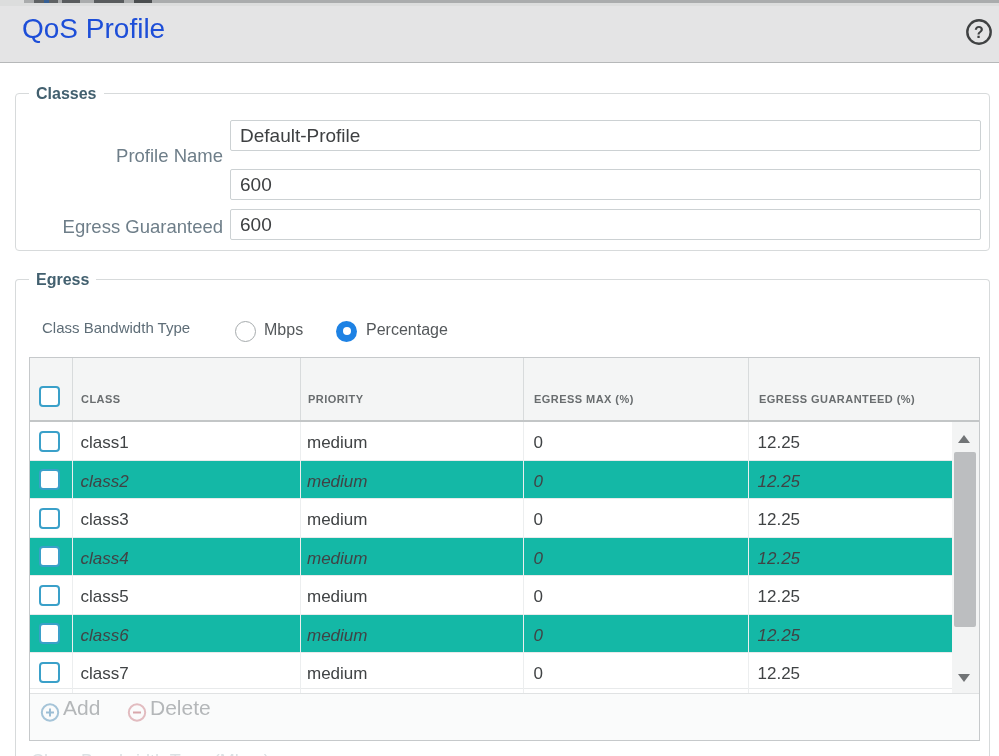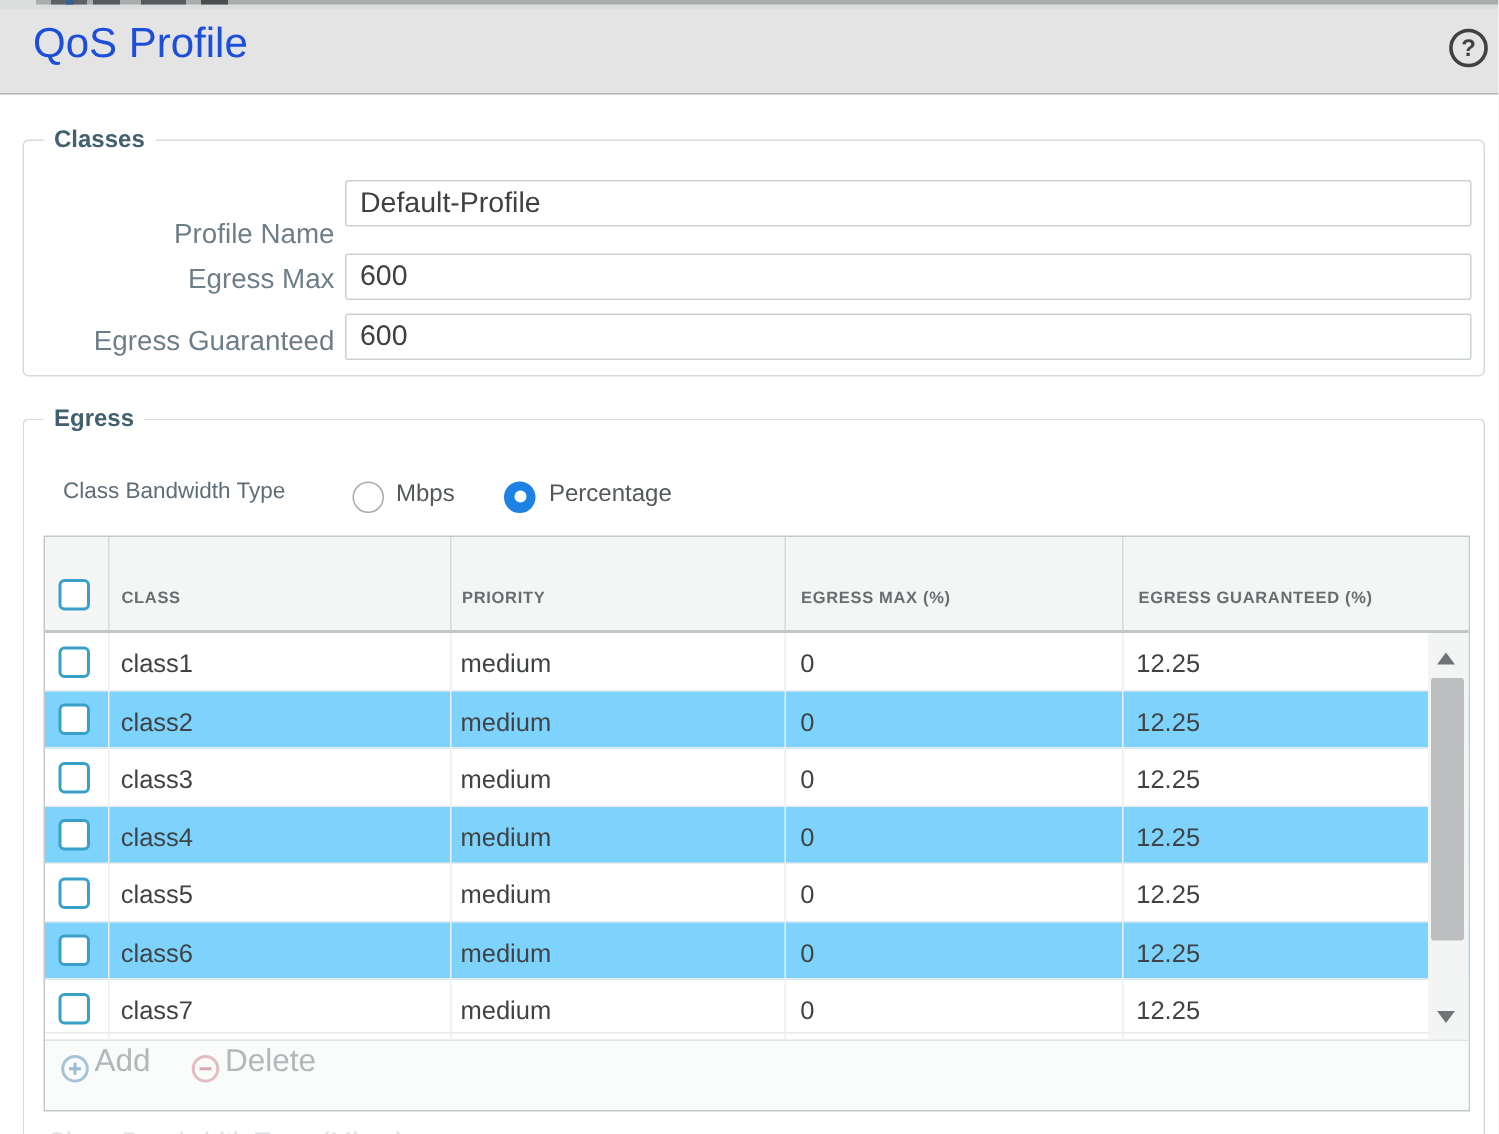--- a/index.html
+++ b/index.html
@@ -34,21 +34,21 @@
   
   #tbl { left:29px; top:357px; width:951px; height:384px; border:1px solid #c6c9cb; background:#fff; }
   #thead { left:0; top:0; width:949px; height:64px; background:#f4f5f5; border-bottom:2px solid #c3c6c7; }
   .hsep { top:0; width:1px; height:62px; background:#d8dbdc; }
   .hcell { bottom:10px; font-size:11px; font-weight:bold; color:#696d6f; letter-spacing:0.45px; line-height:21px; }
   .cbx { width:21px; height:21px; border:2.5px solid #3aa0c9; border-radius:4px; background:#fff; }
 
   #rows { left:0; top:64px; width:949px; height:271px; }
   .row { position:relative; width:949px; height:38.5px; border-bottom:1px solid #e8eaeb; }
   .row:nth-child(7) { height:36px; }
-  .row.alt { background:#7dd3fc; }
+  .row.alt { background:#14b8a6;font-style:italic; }
   .row .cbx { position:absolute; left:9px; top:8.5px; }
   .cell { position:absolute; top:0; font-size:17px; color:#404345; line-height:41px; }
   .bsep { top:64px; width:1px; height:271px; background:#eceeef; }
 
   
   #sbar { left:922px; top:64px; width:27px; height:271px; background:#f3f4f4; }
   #sthumb { left:2px; top:30px; width:22px; height:175px; background:#bcbec0; border-radius:2px; }
   .tri-up { width:0; height:0; border-left:6.5px solid transparent; border-right:6.5px solid transparent;
             border-bottom:8px solid #717476; }
   .tri-down { width:0; height:0; border-left:6.5px solid transparent; border-right:6.5px solid transparent;
@@ -75,21 +75,20 @@
   <div class="abs" id="title">QoS Profile</div>
   <svg class="abs" style="left:965px; top:18px;" width="28" height="28" viewBox="0 0 28 28">
     <circle cx="14" cy="14" r="11.7" fill="none" stroke="#3f4142" stroke-width="2.4"></circle>
     <text x="14" y="19.5" text-anchor="middle" font-family="Liberation Sans" font-size="16" font-weight="bold" fill="#3f4142">?</text>
   </svg>
 
   <div class="abs fset" style="left:15px; top:93px; height:158px;"></div>
   <div class="abs legend" style="left:29px; top:85px;">Classes</div>
 
   <div class="abs flabel" style="top:126px;margin-top:19px;">Profile Name</div>
-  <div class="abs flabel" style="top:175px;">Egress Max</div>
   <div class="abs flabel" style="top:216px;">Egress Guaranteed</div>
 
   <div class="abs inp" style="top:120px;">Default-Profile</div>
   <div class="abs inp" style="top:169px;">600</div>
   <div class="abs inp" style="top:209px;">600</div>
 
   <div class="abs fset" style="left:15px; top:279px; height:520px; border-bottom:none; border-radius:4px 4px 0 0;"></div>
   <div class="abs legend" style="left:29px; top:271px;">Egress</div>
 
   <div class="abs rlabel" style="left:42px; top:318px; color:#5e6d77; font-size:15px;">Class Bandwidth Type</div>

